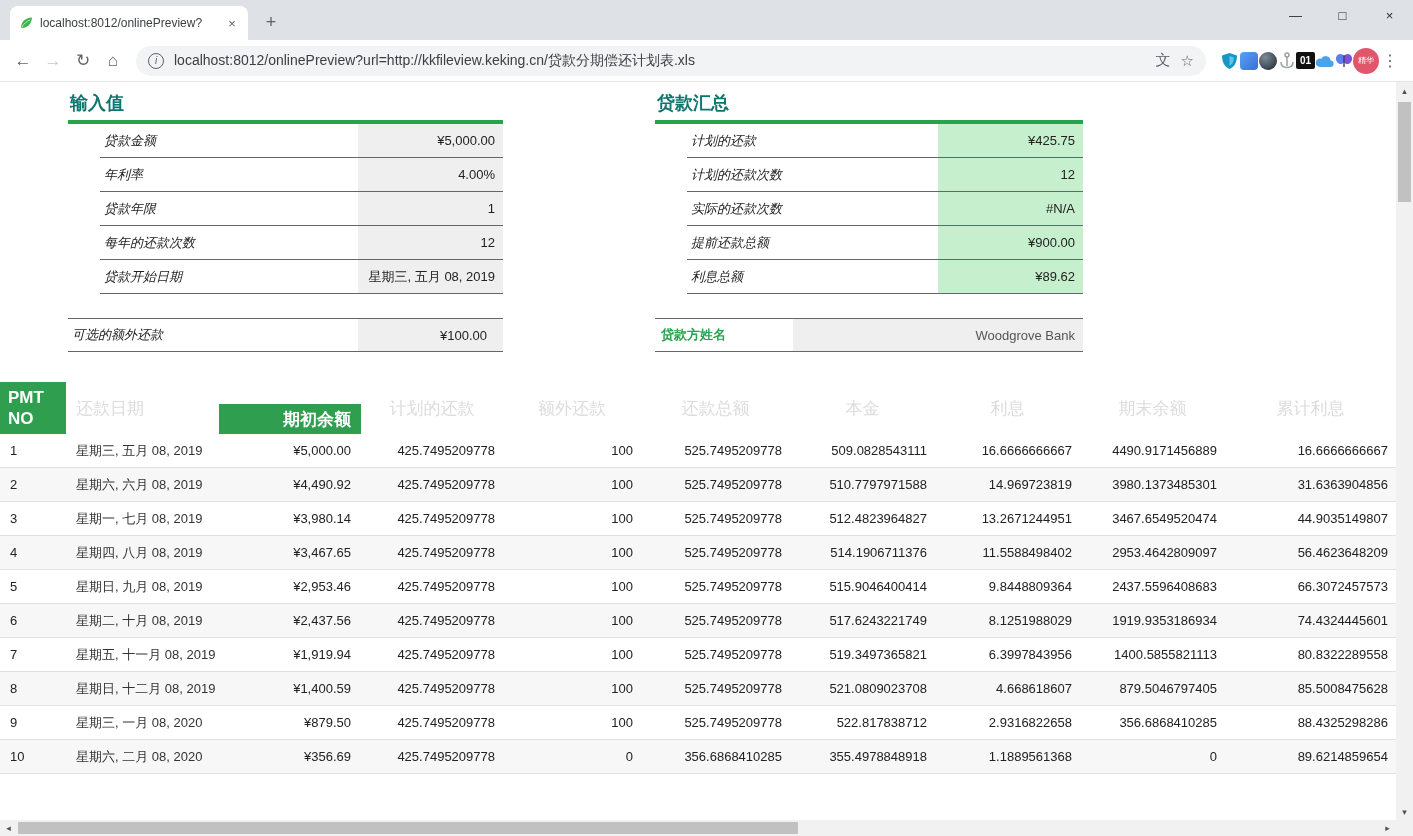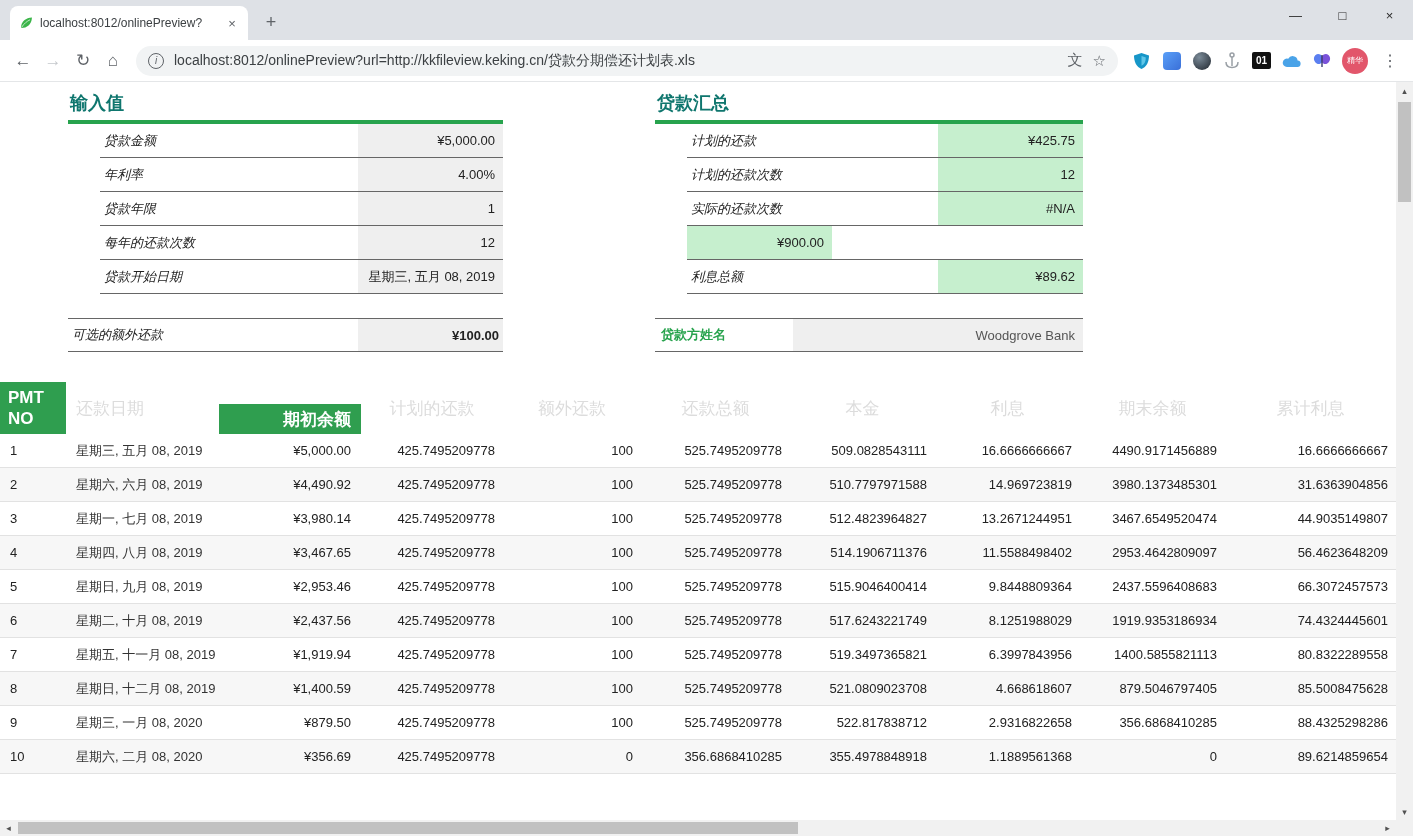--- a/index.html
+++ b/index.html
@@ -27,21 +27,21 @@
             font-size:17px; color:#5f6368; }
   .navbtn.disabled { color:#c5c8cc; }
   .omnibox { flex:1; min-width:0; height:30px; background:#f1f3f4; border-radius:15px;
              display:flex; align-items:center; padding:0 12px; margin:0 8px; }
   .info-badge { width:16px; height:16px; border:1.5px solid #5f6368; border-radius:50%;
                 color:#5f6368; font-size:10px; font-style:italic; display:flex;
                 align-items:center; justify-content:center; flex:0 0 16px; }
   .url { flex:1; min-width:0; margin-left:10px; font-size:14px; color:#3c4043;
          white-space:nowrap; overflow:hidden; text-overflow:ellipsis; }
   .omni-ic { color:#5f6368; font-size:15px; margin-left:10px; }
-  .ext-icons { display:flex; align-items:center; gap:11px; margin:0 4px 0 6px; }
+  .ext-icons { display:flex; align-items:center; margin:0 4px 0 6px; }
   .ext { width:19px; height:19px; display:flex; align-items:center; justify-content:center; }
   .ext-blue { width:18px; height:18px; border-radius:4px;
               background:linear-gradient(135deg,#5aa0f8,#3a6fd8); }
   .ext-orb { width:18px; height:18px; border-radius:50%;
              background:radial-gradient(circle at 35% 30%, #7b8b98, #1f252d); }
   .badge01 { min-width:19px; height:17px; background:#111; color:#fff; font-size:10px;
              font-weight:bold; border-radius:2px; display:flex; align-items:center;
              justify-content:center; }
   .avatar { width:26px; height:26px; border-radius:50%; background:#e2566b; color:#fff;
             font-size:8px; display:flex; align-items:center; justify-content:center; }
@@ -61,21 +61,21 @@
   .irow .val { width:145px; display:flex; align-items:center; justify-content:flex-end;
                padding-right:8px; }
   .val-gray  { background:var(--value_gray,#efefef); }
   .val-green { background:var(--light_green,#c6efce); }
 
   .extra-row, .lender-row { position:absolute; top:236px; height:34px; display:flex;
                align-items:stretch; border-top:1px solid #666; border-bottom:1px solid #666; }
   .extra-row { left:68px; width:435px; }
   .extra-row .lbl { flex:1; display:flex; align-items:center; font-style:italic; padding-left:4px; }
   .extra-row .val { width:145px; display:flex; align-items:center; justify-content:flex-end;
-                    padding-right:4px;font-weight:bold; }
+                    padding-right:16px; }
   .lender-row { left:655px; width:428px; }
   .lender-row .lbl { width:138px; display:flex; align-items:center; padding-left:6px;
                      color:var(--accent_green,#27a34d); font-weight:bold; }
   .lender-row .val { flex:1; display:flex; align-items:center; justify-content:flex-end;
                      padding-right:8px; background:var(--value_gray,#efefef); color:#555; }
 
   .tbl { position:absolute; left:0; top:300px; width:1396px; }
   .grid-cols { display:grid;
     grid-template-columns:66px 153px 142px 142px 138px 149px 145px 145px 145px 171px; }
   .tbl-header { height:52px; }
@@ -226,20 +226,21 @@
             <div class="lbl">计划的还款次数</div>
             <div class="val val-green">12</div>
           </div>
 
           <div class="irow">
             <div class="lbl">实际的还款次数</div>
             <div class="val val-green">#N/A</div>
           </div>
 
           <div class="irow">
+            <div class="lbl">提前还款总额</div>
             <div class="val val-green">¥900.00</div>
           </div>
 
           <div class="irow">
             <div class="lbl">利息总额</div>
             <div class="val val-green">¥89.62</div>
           </div>
         </div>
     </div>
 

